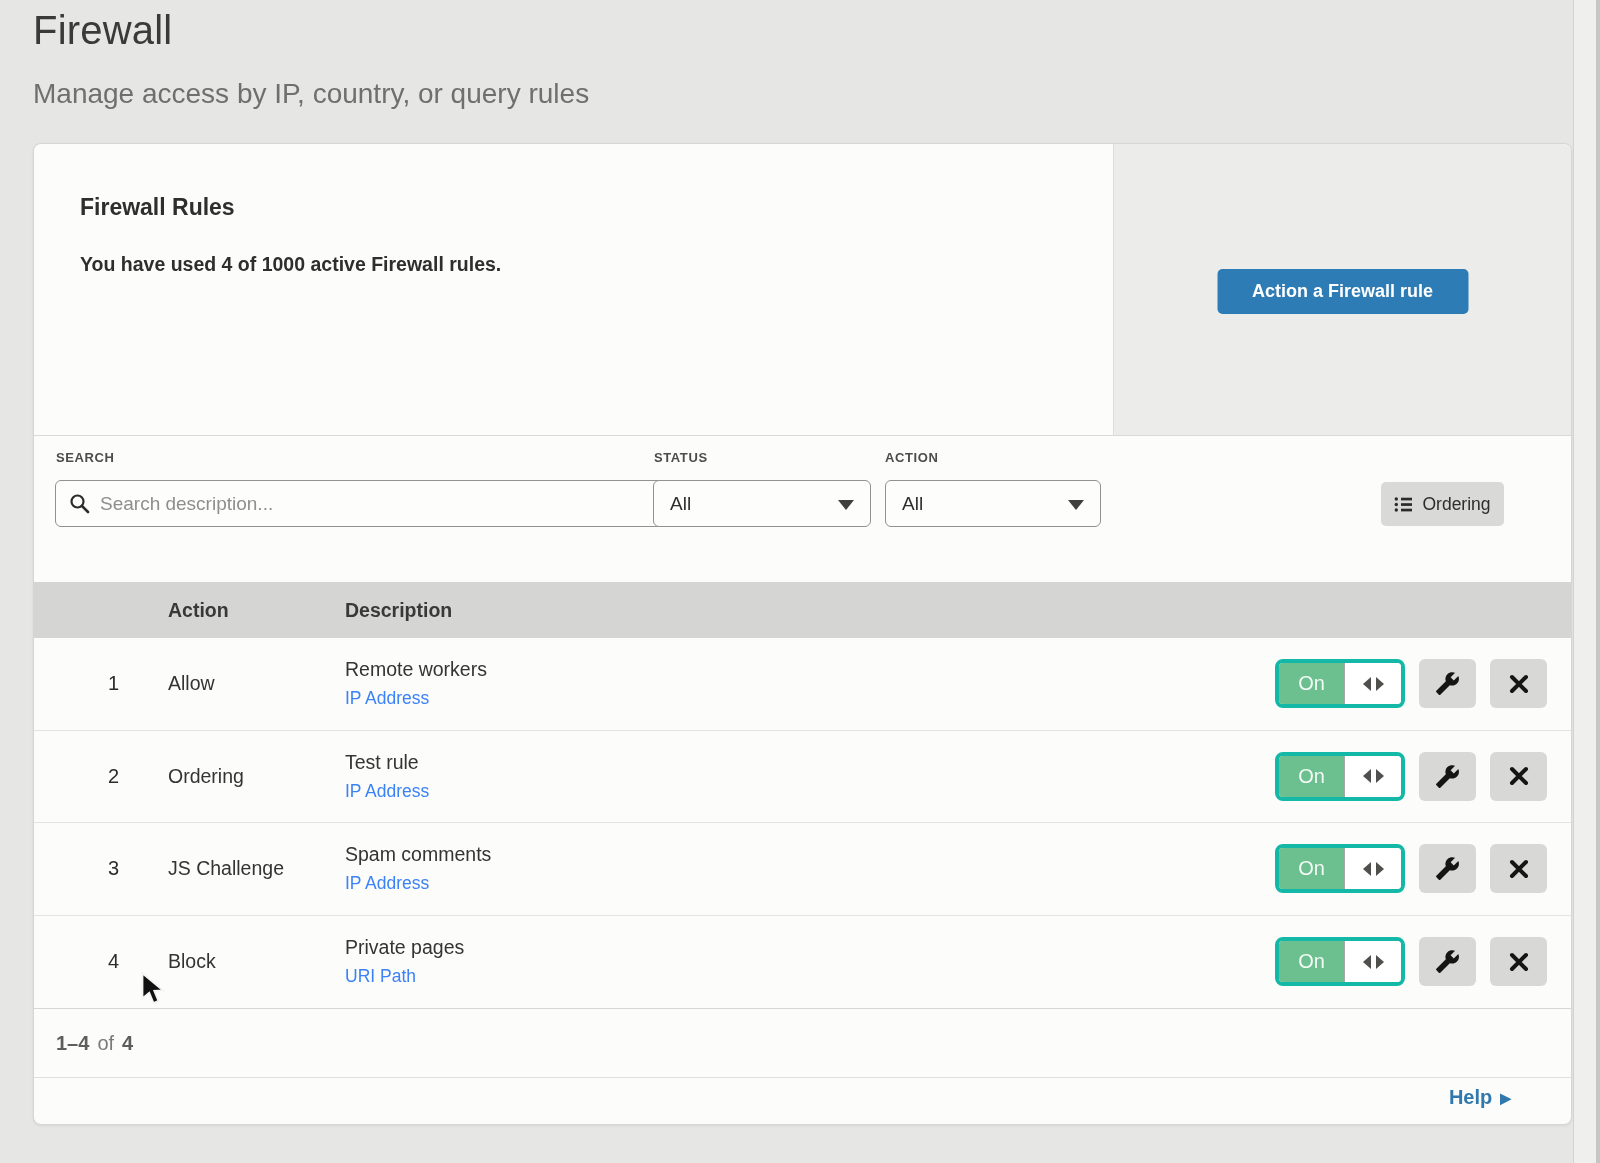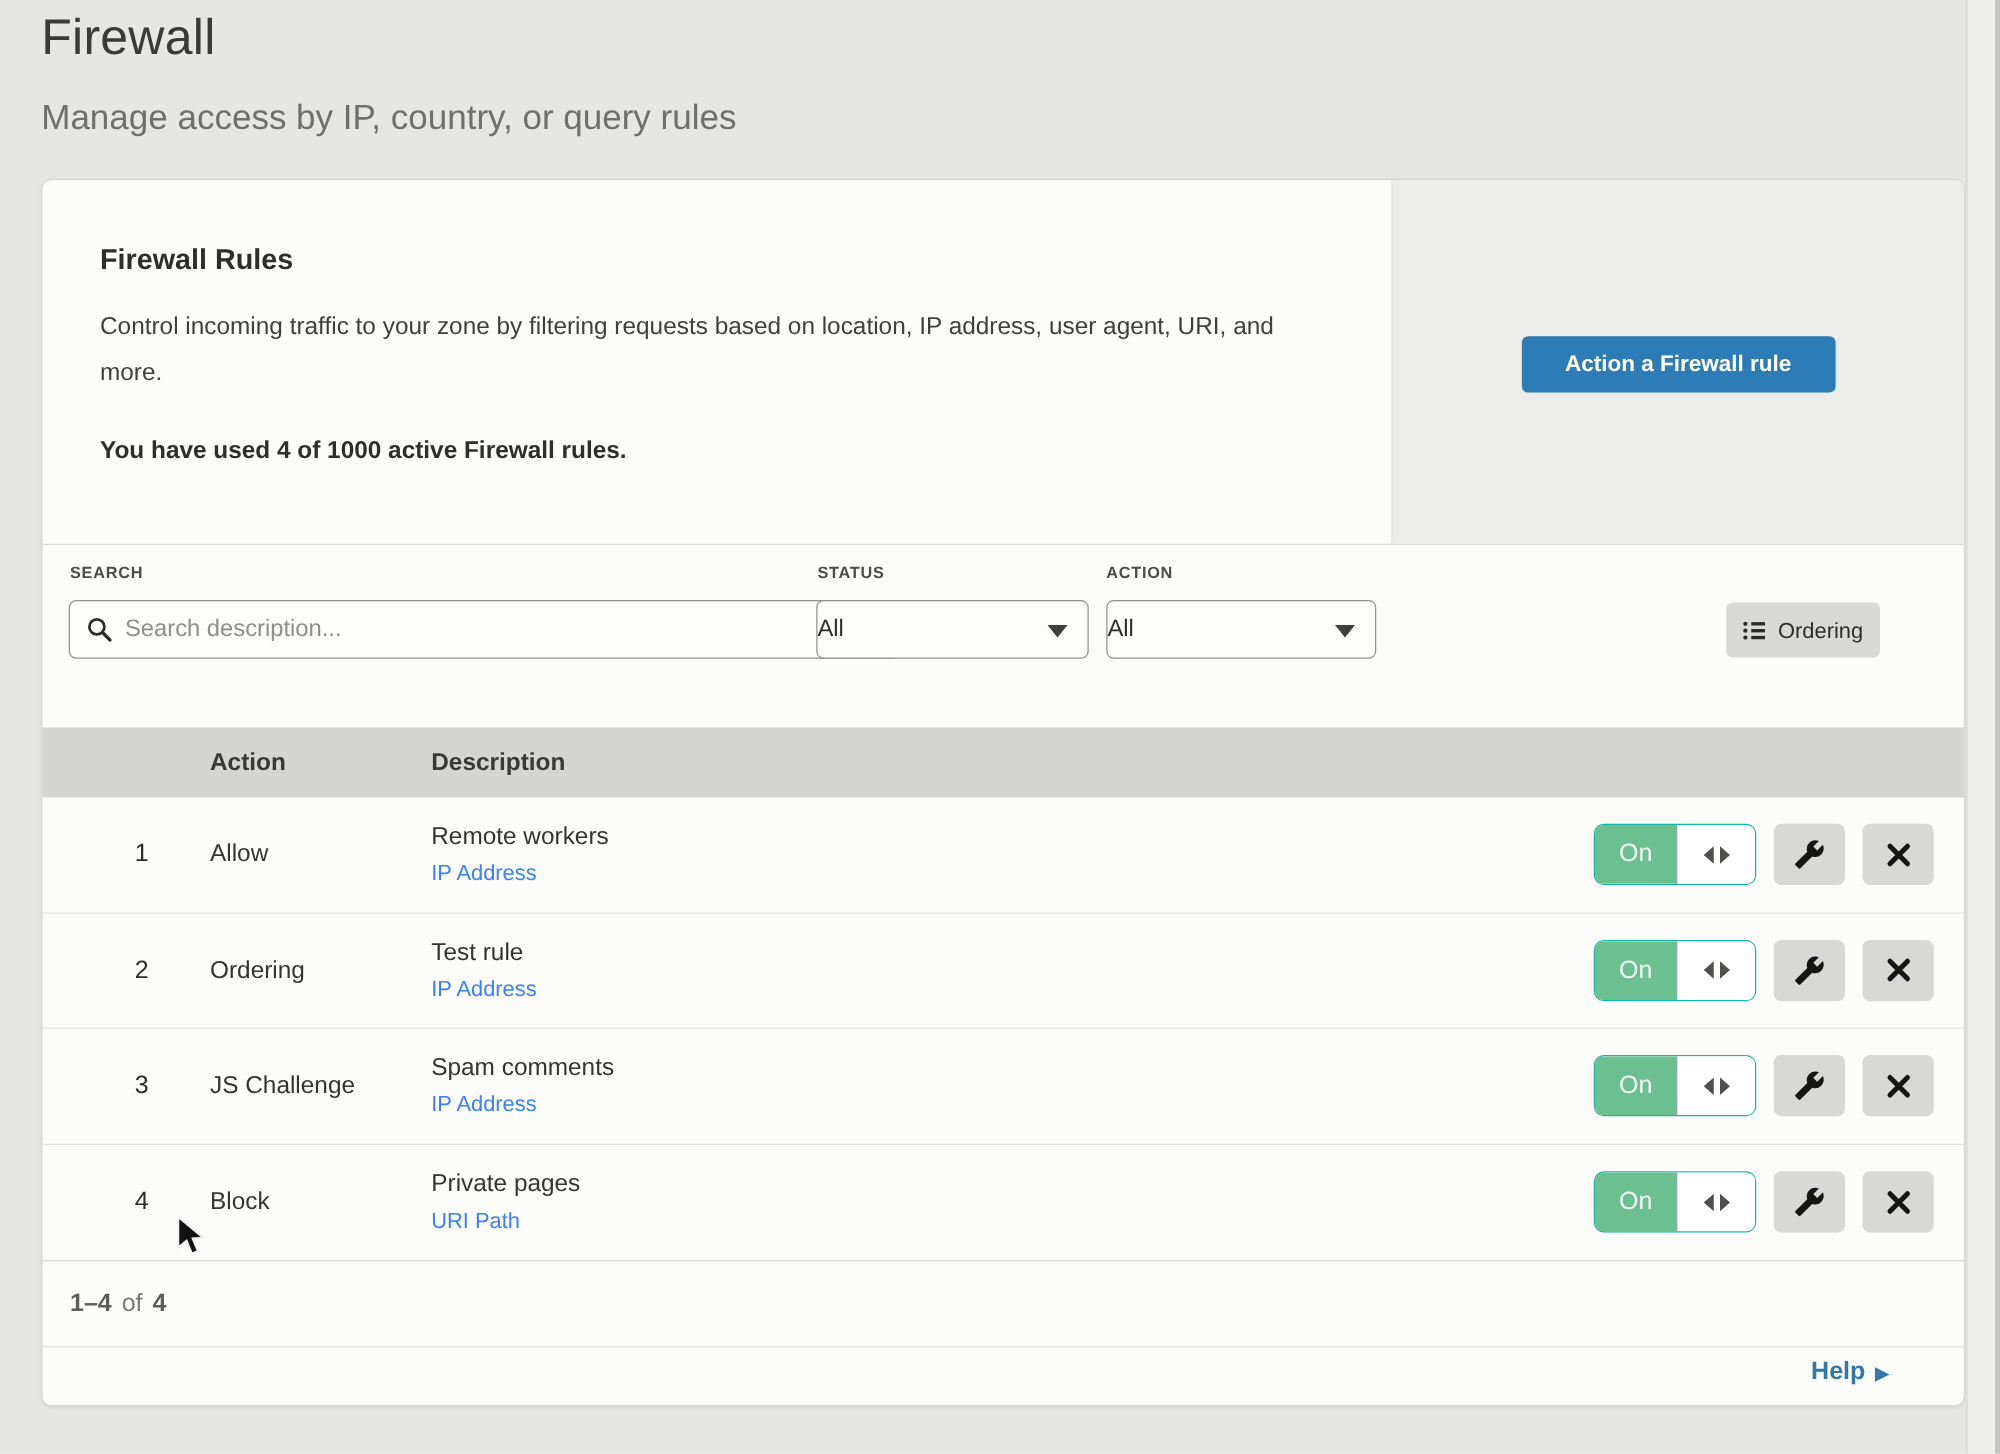--- a/index.html
+++ b/index.html
@@ -41,21 +41,21 @@
   
   .filters { position:absolute; left:0; top:292px; width:100%; height:146px; }
   .filter-label { position:absolute; top:14px; font-size:13px; font-weight:700; letter-spacing:.6px; color:#4c4c4a; }
   .lbl-search { left:22px; } .lbl-status { left:620px; } .lbl-action { left:851px; }
   .search-wrap { position:absolute; left:21px; top:44px; width:664px; height:47px; }
   .search-input { width:100%; height:100%; border:1px solid #91918f; border-radius:6px;
     padding:0 14px 0 44px; font-family:"Liberation Sans", sans-serif; font-size:19px; color:#3a3a38; background:#fdfdfc; }
   .search-input::placeholder { color:#8e8e8c; }
   .search-icon { position:absolute; left:14px; top:13px; }
   .select { position:absolute; top:44px; height:47px; border:1px solid #91918f; border-radius:6px;
-    background:#fdfdfc; display:flex; align-items:center; font-size:19px; color:#2e2e2c; cursor:pointer; }
+    background:#fdfdfc; display:flex; align-items:center; padding-left:16px; font-size:19px; color:#2e2e2c; cursor:pointer; }
   .sel-status { left:619px; width:218px; }
   .sel-action { left:851px; width:216px; }
   .caret { position:absolute; right:16px; top:19px; width:0; height:0;
     border-left:8px solid transparent; border-right:8px solid transparent; border-top:10px solid #3f3f3d; }
   .ordering-btn { position:absolute; left:1347px; top:46px; width:123px; height:44px;
     background:#d9d9d7; border:none; border-radius:5px; display:flex; align-items:center; justify-content:center; gap:9px;
     font-family:"Liberation Sans", sans-serif; font-size:17.5px; color:#2d2d2b; cursor:pointer; }
 
   
   .thead { position:absolute; left:0; top:438px; width:100%; height:56px; background:#d5d5d3; }
@@ -63,21 +63,21 @@
   .th-action { left:134px; } .th-desc { left:311px; }
   .rows { position:absolute; left:0; top:494px; width:100%; }
   .row { position:relative; height:92.5px; border-bottom:1px solid #e4e4e2; display:flex; align-items:center; }
   .row:last-child { border-bottom:none; }
   .cell-num { width:85px; text-align:right; font-size:20px; color:#2c2c2a; flex:none; }
   .cell-action { width:177px; margin-left:49px; font-size:19.5px; color:#343432; flex:none; }
   .cell-desc { flex:1; }
   .desc-title { font-size:19.5px; color:#343432; }
   .desc-sub { margin-top:7px; font-size:17.5px; color:#3b82f6; }
   .controls { display:flex; align-items:center; gap:14px; margin-right:24px; flex:none; }
-  .toggle { width:130px; height:49px; border:1px solid #14b8a6; border-radius:8px; overflow:hidden;
+  .toggle { width:130px; height:49px; border:4px solid #14b8a6; border-radius:8px; overflow:hidden;
     display:flex; cursor:pointer; background:#ffffff; }
   .toggle-on { width:66px; background:#6cbf8e; color:#f2faf5; font-size:20px; font-weight:500;
     display:flex; align-items:center; justify-content:center; border-right:1px solid #a9a9a7; }
   .toggle-knob { flex:1; display:flex; align-items:center; justify-content:center; gap:5px; background:#ffffff; }
   .tri-l { width:0; height:0; border-top:7px solid transparent; border-bottom:7px solid transparent; border-right:8px solid #4f4f4d; }
   .tri-r { width:0; height:0; border-top:7px solid transparent; border-bottom:7px solid transparent; border-left:8px solid #4f4f4d; }
   .icon-btn { width:57px; height:49px; background:#d8d8d6; border:none; border-radius:6px;
     display:flex; align-items:center; justify-content:center; cursor:pointer; }
 
   
@@ -100,21 +100,20 @@
 <div class="screen">
 
   <div class="page-title">Firewall</div>
   <div class="page-subtitle">Manage access by IP, country, or query rules</div>
 
   <div class="card">
 
     <div class="intro">
       <div class="intro-left">
         <div class="intro-heading">Firewall Rules</div>
-        <div class="intro-desc">Control incoming traffic to your zone by filtering requests based on location, IP address, user agent, URI, and more.</div>
         <div class="intro-usage">You have used 4 of 1000 active Firewall rules.</div>
       </div>
       <div class="intro-right">
         <button class="create-btn">Action a Firewall rule</button>
       </div>
     </div>
 
     <div class="filters">
       <div class="filter-label lbl-search">SEARCH</div>
       <div class="search-wrap">

